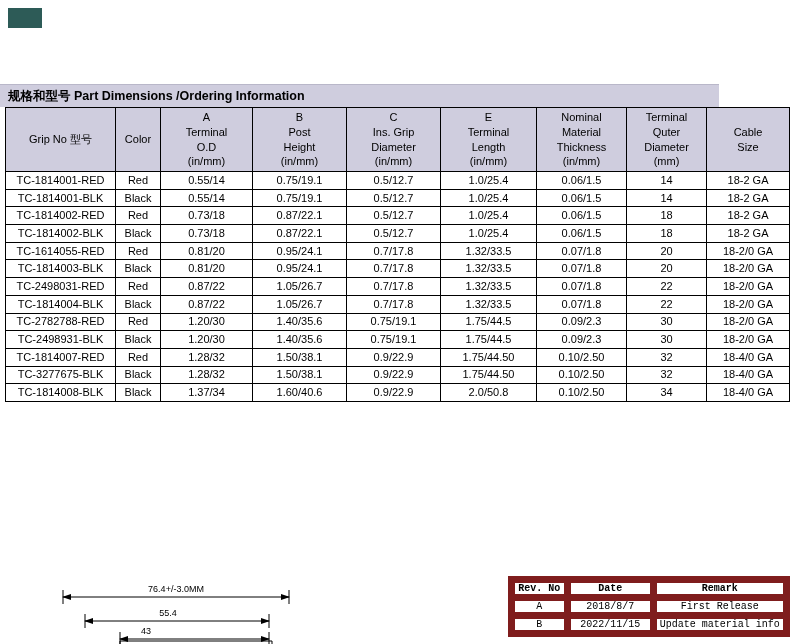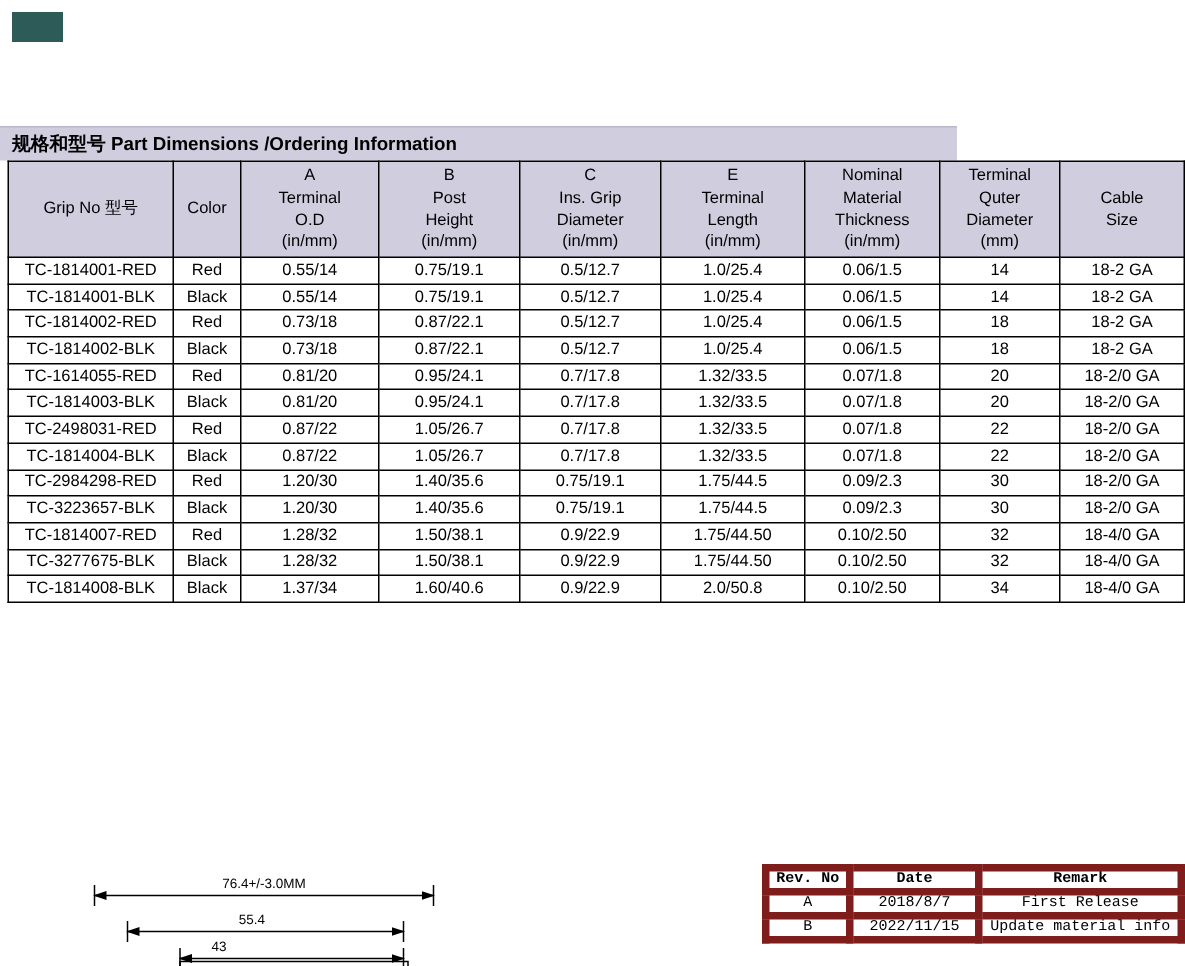--- a/index.html
+++ b/index.html
@@ -13,21 +13,21 @@
   }
 
   .logo-block {
     position:absolute; left:8px; top:8px;
     width:34px; height:20px;
     background:var(--logo-block, #2d5b57);
   }
 
   .title-bar {
     position:absolute; left:0; top:84px;
-    width:638px; height:23px;
+    width:719px; height:23px;
     background:var(--header-bg, #cfcdde);
     display:flex; align-items:center;
     padding-left:8px;
     font-weight:bold; font-size:12.5px;
     border-top:1px solid #b9b7c9;
   }
 
   table.dims-table {
     position:absolute; left:5px; top:107px;
     width:784px;
@@ -56,21 +56,21 @@
   }
 
   table.rev-table {
     position:absolute; left:508px; top:576px;
     width:282px;
     border-collapse:collapse;
     font-family:"Liberation Mono", monospace;
     font-size:10px;
   }
   table.rev-table th, table.rev-table td {
-    border:5px solid #7f1d1d;
+    border:7px solid #7f1d1d;
     text-align:center;
     vertical-align:middle;
     height:14.5px;
     padding:0 2px;
   }
   table.rev-table th { font-weight:bold; }
 
   svg.drawing {
     position:absolute; left:50px; top:576px;
   }
@@ -219,32 +219,32 @@
         <td>Black</td>
         <td>0.87/22</td>
         <td>1.05/26.7</td>
         <td>0.7/17.8</td>
         <td>1.32/33.5</td>
         <td>0.07/1.8</td>
         <td>22</td>
         <td>18-2/0 GA</td>
       </tr>
       <tr>
-        <td>TC-2984298-RED</td>
+        <td>TC-2782788-RED</td>
         <td>Red</td>
         <td>1.20/30</td>
         <td>1.40/35.6</td>
         <td>0.75/19.1</td>
         <td>1.75/44.5</td>
         <td>0.09/2.3</td>
         <td>30</td>
         <td>18-2/0 GA</td>
       </tr>
       <tr>
-        <td>TC-3223657-BLK</td>
+        <td>TC-2498931-BLK</td>
         <td>Black</td>
         <td>1.20/30</td>
         <td>1.40/35.6</td>
         <td>0.75/19.1</td>
         <td>1.75/44.5</td>
         <td>0.09/2.3</td>
         <td>30</td>
         <td>18-2/0 GA</td>
       </tr>
       <tr>

